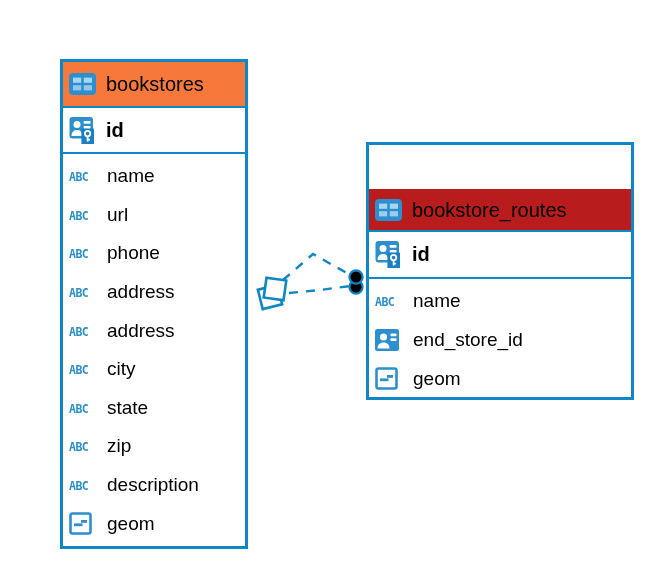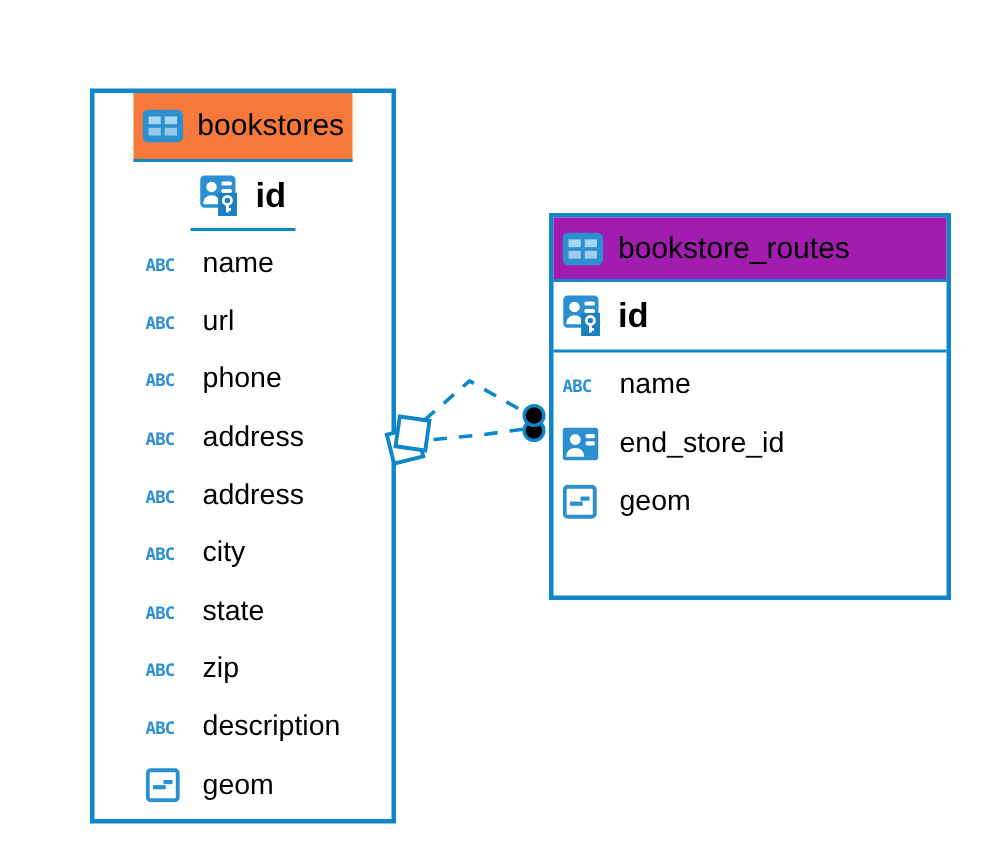--- a/index.html
+++ b/index.html
@@ -7,36 +7,36 @@
     width:654px; height:570px; position:relative; overflow:hidden;
     background:#ffffff;
     font-family:"Liberation Sans","DejaVu Sans",sans-serif;
     color:#000;
   }
   .er-table {
     position:absolute; box-sizing:border-box;
     border:3px solid #0d87c8; background:#fff;
     display:flex; flex-direction:column;
   }
-  #table-0 { left:60px; top:59px;  width:204px; height:490px;align-items:center; }
+  #table-0 { left:60px; top:59px;  width:188px; height:490px; }
   #table-1 { left:366px; top:142px; width:268px; height:258px; }
 
   .tbl-header {
     display:flex; align-items:center; flex:0 0 auto;
     padding:0 6px; gap:7px;
     font-size:20px; line-height:1;
     border-bottom:2px solid #0d87c8;
   }
   #table-0 .tbl-header { height:44px; }
   #table-1 .tbl-header { height:41px; }
 
   .pk-row {
     display:flex; align-items:center; flex:0 0 auto;
     padding:0 6px; gap:7px;
-    font-size:23px; font-weight:bold;
+    font-size:20px; font-weight:bold;
     border-bottom:2.5px solid #0d87c8;
   }
   #table-0 .pk-row { height:44px; }
   #table-1 .pk-row { height:45px; }
 
   .fields { flex:1 1 auto; padding-top:3px; }
   .field-row {
     display:flex; align-items:center;
     padding:0 6px; gap:8px;
     font-size:19px;
@@ -163,21 +163,21 @@
             <rect x="5" y="11.4" width="8.5" height="2.8" fill="#2b8fd0"></rect>
             <rect x="12" y="8" width="6" height="2.8" fill="#2b8fd0"></rect>
           </svg>
         </span>
         <span class="flabel" data-interactable="false">geom</span>
       </div>
     </div>
 </div>
 
 <div class="er-table" id="table-1" data-interactable="true">
-  <div class="tbl-header" data-interactable="true" style="background: #a21caf;">
+  <div class="tbl-header" data-interactable="true" style="background: #b91c1c; margin-top: 44px;">
     <span class="icon-cell" data-interactable="false">
       <svg width="27" height="22" viewBox="0 0 27 22">
         <rect width="27" height="22" rx="4" fill="#2b8fd0"></rect>
         <rect x="4" y="4.6" width="8.2" height="5.2" fill="#a5d6f2"></rect>
         <rect x="14.8" y="4.6" width="8.2" height="5.2" fill="#a5d6f2"></rect>
         <rect x="4" y="12.2" width="8.2" height="5.2" fill="rgba(255,255,255,0.55)"></rect>
         <rect x="14.8" y="12.2" width="8.2" height="5.2" fill="rgba(255,255,255,0.55)"></rect>
       </svg>
     </span>
     <span data-interactable="false">bookstore_routes</span>

